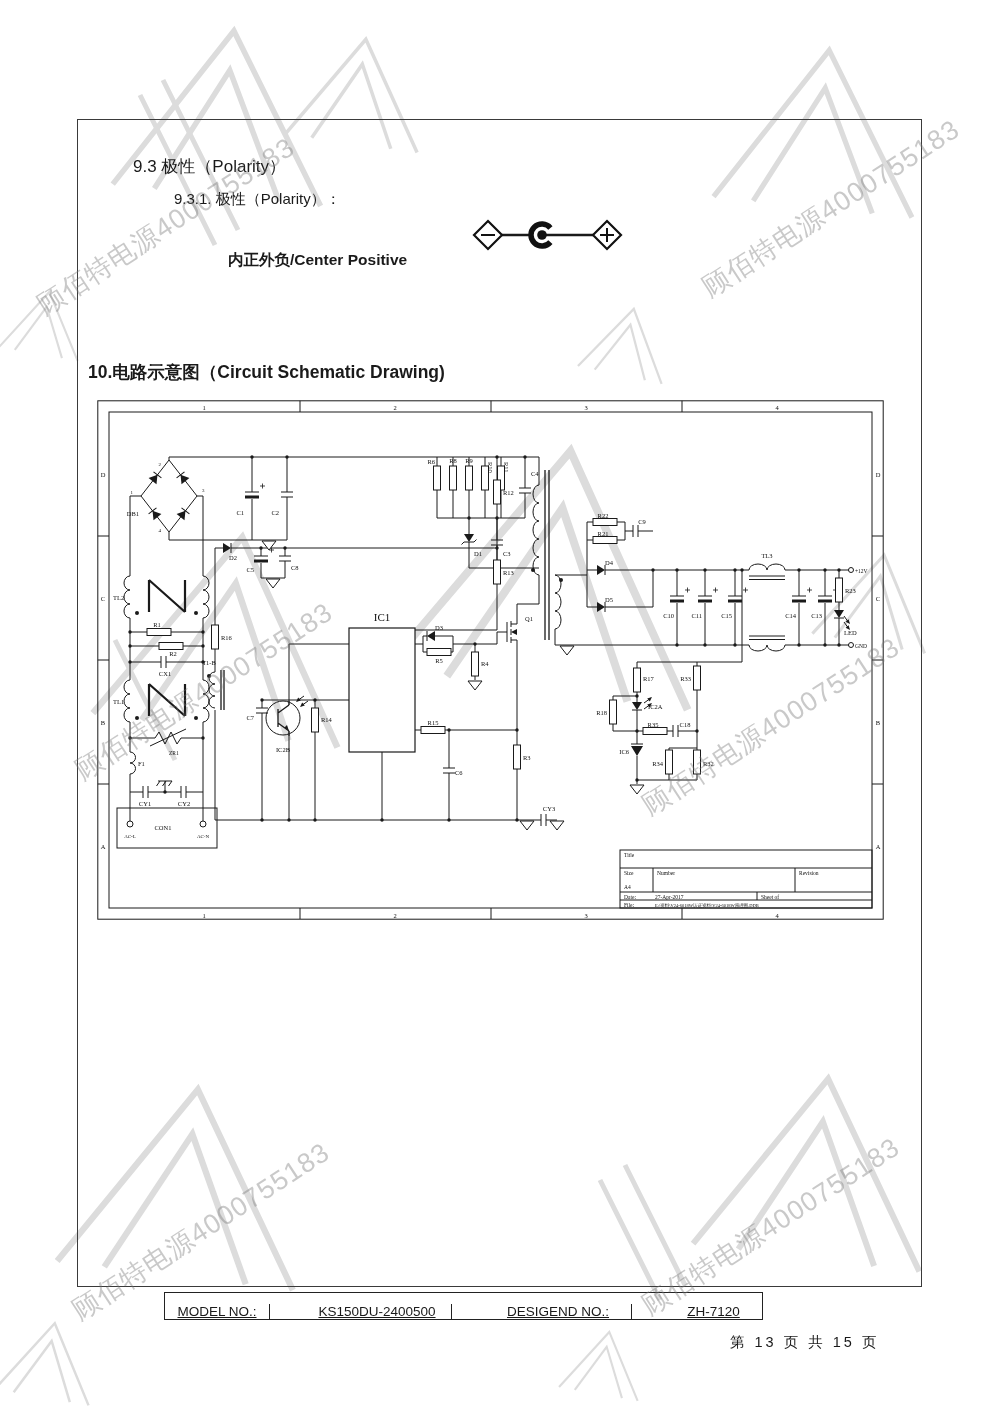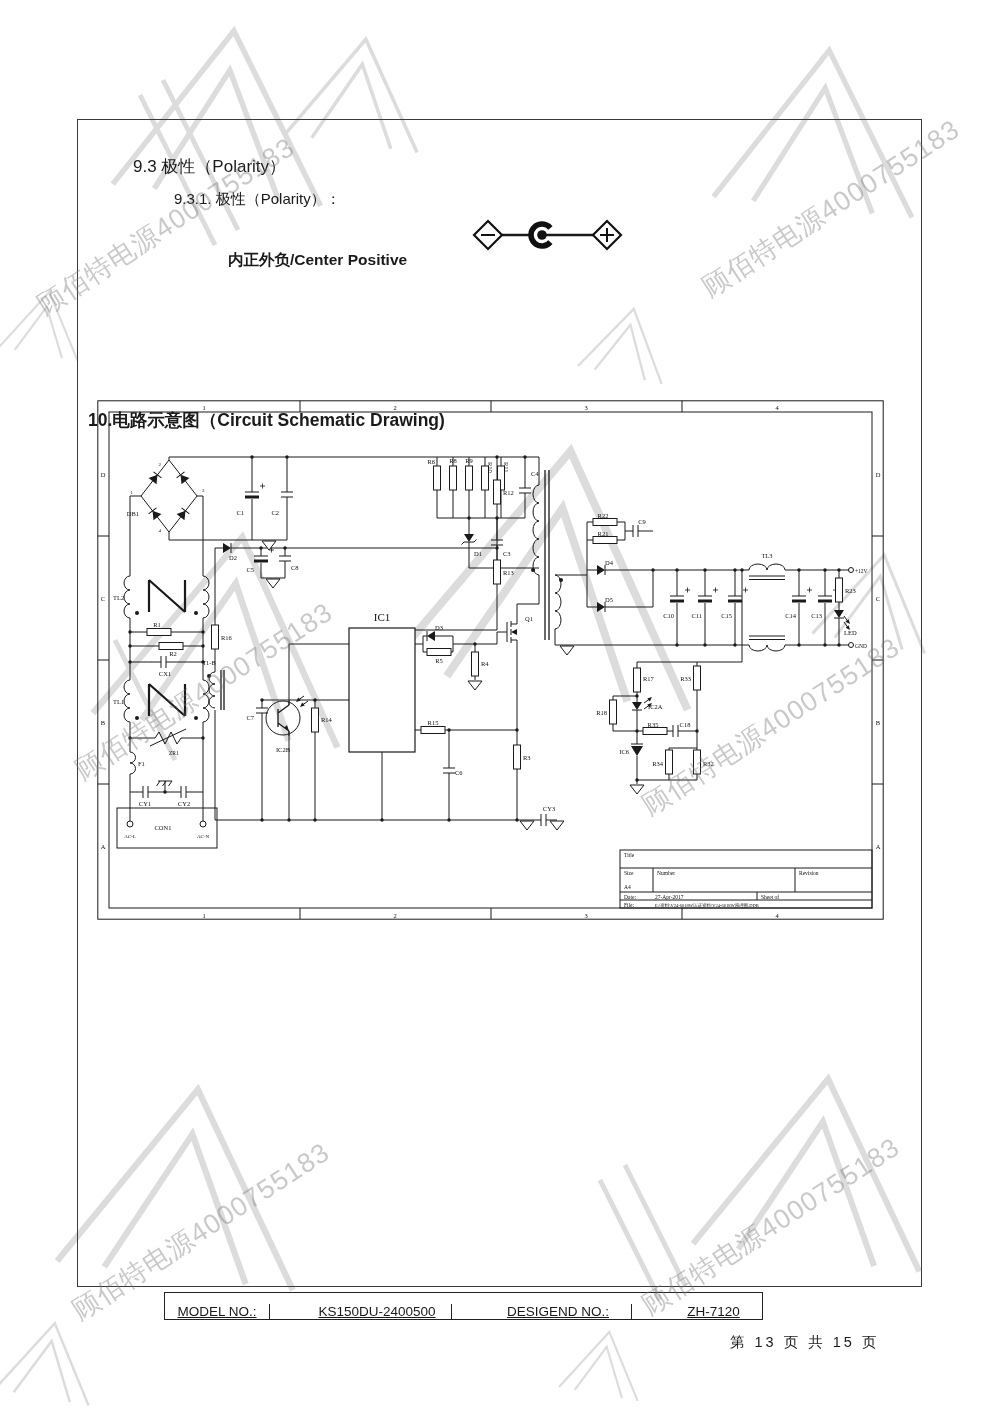--- a/index.html
+++ b/index.html
@@ -4,21 +4,21 @@
 <style>
   html,body{margin:0;padding:0;background:#e8e8e8;}
   .page{position:relative;width:1000px;height:1414px;background:#ffffff;overflow:hidden;
         font-family:"Liberation Sans",sans-serif;color:#1a1a1a;}
   .abs{position:absolute;}
   .page-border{position:absolute;left:77px;top:119px;width:843px;height:1166px;
                border:1.6px solid #3a3a3a;}
   .h93{left:133px;top:155px;font-size:17px;}
   .h931{left:160px;top:190px;font-size:15px;margin-left:14px;}
   .hpol{left:228px;top:250px;font-size:15.5px;font-weight:bold;}
-  .h10{left:88px;top:360px;font-size:17.5px;font-weight:bold;margin-top:48px;}
+  .h10{left:88px;top:360px;font-size:17.5px;font-weight:bold;}
   .wm-layer{position:absolute;left:0;top:0;width:1000px;height:1414px;pointer-events:none;z-index:0;}
   .content{position:relative;z-index:1;}
   .wm-text{position:absolute;white-space:nowrap;font-size:27px;letter-spacing:1px;
            color:rgba(120,120,120,0.40);transform-origin:0 50%;transform:rotate(-33deg);
            pointer-events:none;z-index:2;font-family:"Liberation Sans",sans-serif;}
   .schem{position:absolute;left:97px;top:400px;}
   .footer-table{position:absolute;left:164px;top:1292px;display:flex;border:1.6px solid #222;
                 height:26px;align-items:flex-end;font-size:13.5px;text-decoration:underline;}
   .footer-table .cell{display:flex;align-items:center;justify-content:center;padding:0 6px;}
   .footer-table .cell+.cell{border-left:1.4px solid #222;padding-left:39px;}

